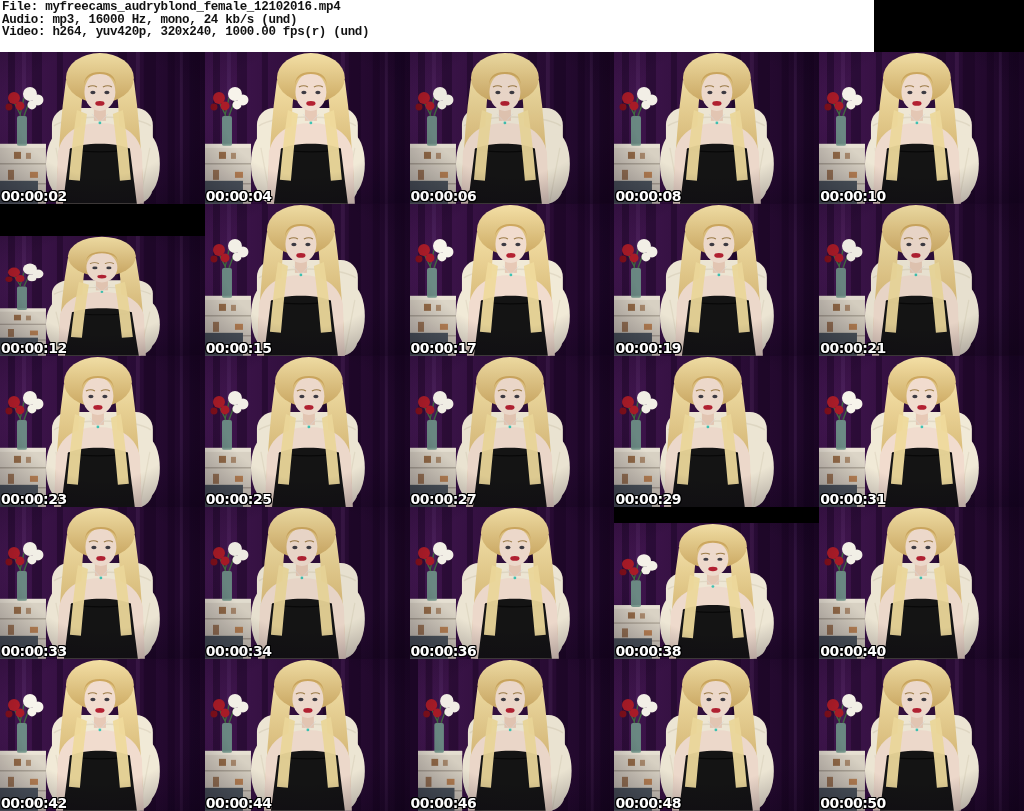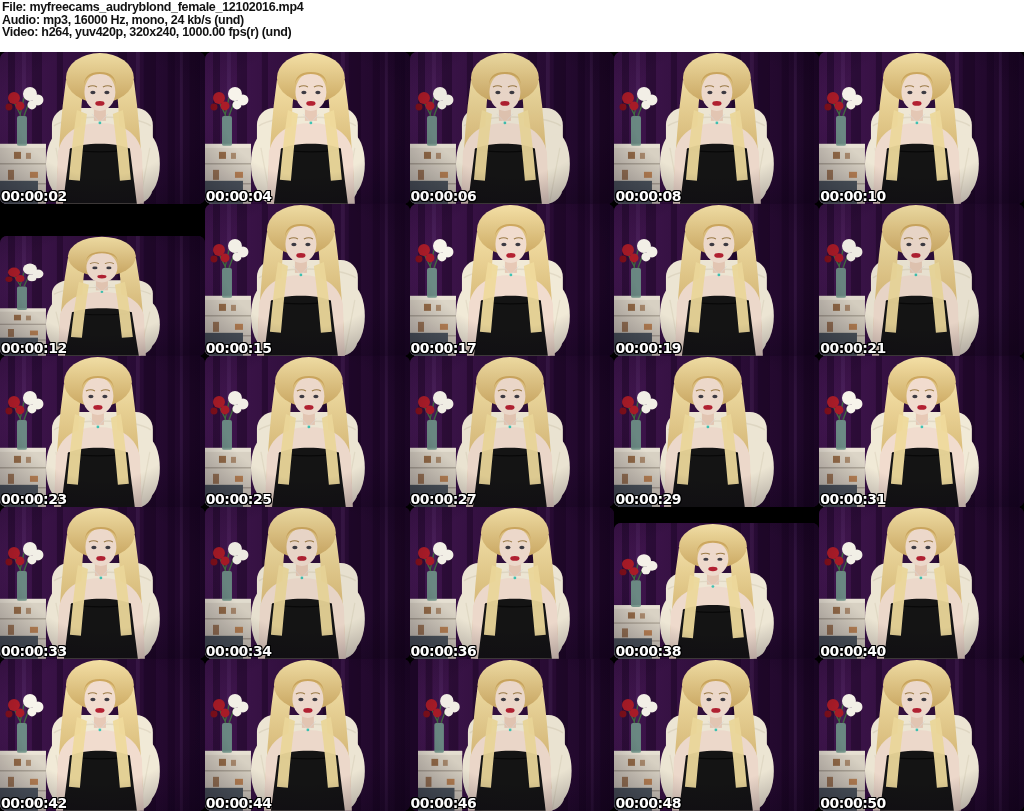--- a/index.html
+++ b/index.html
@@ -1,39 +1,39 @@
 <!DOCTYPE html>
 <html style="--header_bg: #ffffff; --header_text: #111111; --timestamp_text: #ffffff; --curtain: #33103f; --curtain_dark: #1c0626; --chair: #ece5d3; --chair_shade: #d9d0ba; --cabinet: #d8d1c3; --cabinet_motif: #8a5a33; --desk: #4e585f; --vase: #6e9487; --flower_red: #a81b27; --flower_white: #f2efe6; --stem_green: #3f6b3f; --hair: #dfc488; --hair_light: #ead699; --skin: #ecd8ca; --skin_shade: #e2c5b2; --top: #141414; --lips: #b02031; --eye: #3c3a42; --pendant: #3fbfb0;"><head>
 <meta charset="utf-8">
 <style>
   html,body{margin:0;padding:0;background:#000;}
   body{width:1024px;height:811px;overflow:hidden;font-family:"Liberation Sans",sans-serif;}
 
   
   .header{
-    width:1024px;height:52px;box-sizing:border-box;
+    width:874px;height:52px;box-sizing:border-box;
     background:var(--header_bg,#fff);color:var(--header_text,#111);
     padding:1px 0 0 2px;
+    font-family:Liberation Mono, monospace;
   }
   .header .line{
     font-weight:bold;font-size:12.5px;line-height:12.6px;
     letter-spacing:-0.3px;white-space:nowrap;
   }
 
   
   .grid{
     width:1024px;height:759px;
     display:grid;
     grid-template-columns:repeat(5,1fr);
     grid-auto-rows:151.8px;
   }
   .thumb{
     position:relative;overflow:hidden;
     background:var(--curtain_dark,#1c0626);
-    border-radius:7px;
   }
   .thumb svg{display:block;width:100%;height:100%;}
   .tstamp{
     position:absolute;left:1px;bottom:0;
     font-family:"DejaVu Sans",sans-serif;
     font-weight:bold;font-size:14px;line-height:15px;
     letter-spacing:-0.5px;
     color:var(--timestamp_text,#fff);
     text-shadow:
       1px 0 0 #000,-1px 0 0 #000,0 1px 0 #000,0 -1px 0 #000,

